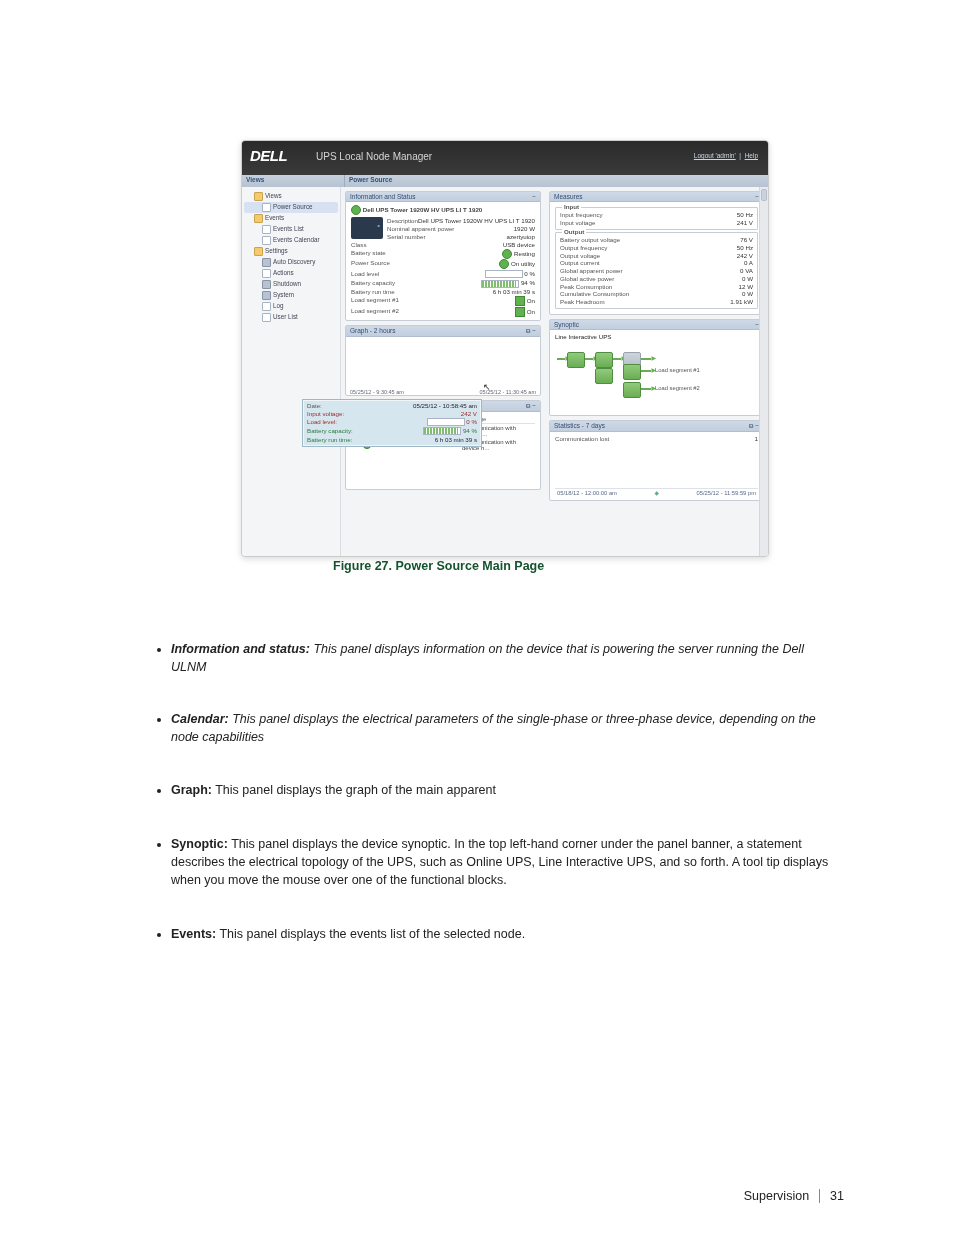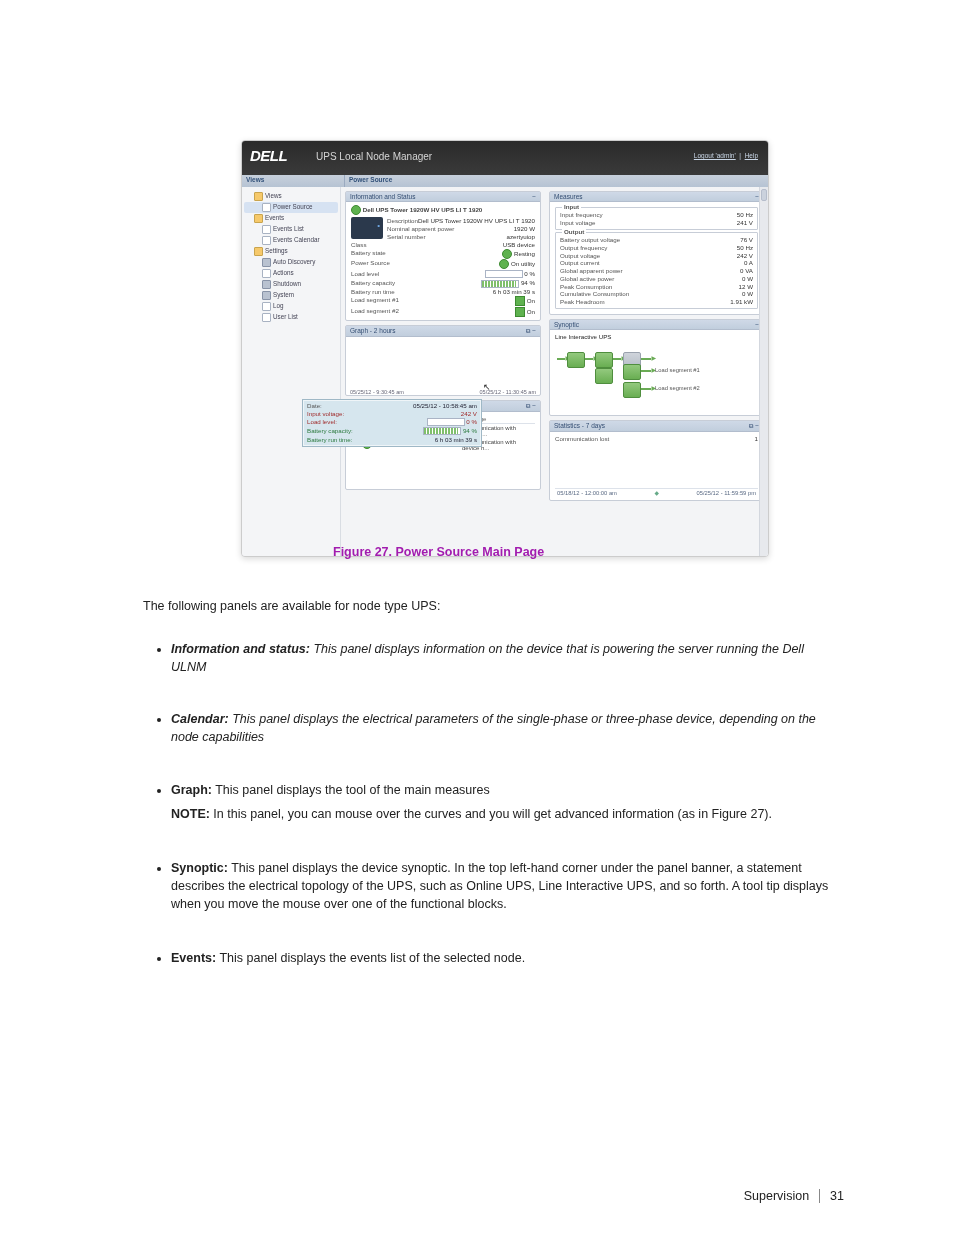--- a/index.html
+++ b/index.html
@@ -62,21 +62,21 @@
   .evtrow { display:flex; font-size:6px; }
   .evtrow div{ padding:1px 3px;}
   .stat .range { display:flex; justify-content:space-between; font-size:5.8px; margin-top:46px; border-top:1px solid #dde2ea; padding:1px 2px; color:#5a6a84;}
   .stat .range .mid { color:#6a8; }
   .cursor { position:absolute; top:241px; left:241px; font-size:9px; color:#222; }
   
   .scroll { position:absolute; top:46px; right:0; width:8px; bottom:0; background:#e7e9ed; border-left:1px solid #d3d7de; }
   .scroll:after{content:""; position:absolute; top:2px; left:1px; right:1px; height:10px; background:#cbd2dd; border:1px solid #b5bdcb; border-radius:2px;}
 
   
-  .caption { position:absolute; top:545px; left:333px; font-weight:bold; font-size:12.5px; color:#a21caf; }
+  .caption { position:absolute; top:559px; left:333px; font-weight:bold; font-size:12.5px; color:#14532d; }
   .intro { position:absolute; top:599px; left:143px; width:670px; font-size:12.5px; line-height:1.25; color:#222; }
   ul.body { position:absolute; top:640px; left:143px; width:670px; margin:0; padding:0 0 0 28px; font-size:12.5px; color:#222; line-height:1.45; }
   ul.body li { margin-bottom:36px; }
   ul.body li.tight { margin-bottom:34px;font-style:italic; }
   .sub { display:block; margin-top:6px;}
   .notelabel { font-weight:bold; }
   .footer { position:absolute; bottom:32px; right:110px; font-size:12.5px; color:#222; display:flex; gap:10px; align-items:center;}
   .footer .sep { width:1px; height:14px; background:#888;}
 </style>
 </head>
@@ -339,32 +339,30 @@
           <span class="v" style="color:#223">6 h 03 min 39 s</span>
         </div>
   </div>
   <div class="cursor">↖</div>
 
   <div class="scroll"></div>
 </div>
 
 <div class="caption">Figure 27. Power Source Main Page</div>
 
-<div class="intro">The following panels are available for node type UPS:</div>
 
 <ul class="body">
   <li class="tight">
     <b>Information and status:</b><span> This panel displays information on the device that is powering the server running the Dell ULNM</span>
   </li>
   <li class="tight">
     <b>Calendar:</b><span> This panel displays the electrical parameters of the single-phase or three-phase device, depending on the node capabilities</span>
   </li>
   <li>
-    <b>Graph:</b><span> This panel displays the tool of the main measures</span>
-    <span class="sub"><span class="notelabel">NOTE: </span><span>In this panel, you can mouse over the curves and you will get advanced information (as in Figure 27).</span></span>
+    <b>Graph:</b><span> This panel displays the graph of the main apparent</span>
   </li>
   <li>
     <b>Synoptic:</b><span> This panel displays the device synoptic. In the top left-hand corner under the panel banner, a statement describes the electrical topology of the UPS, such as Online UPS, Line Interactive UPS, and so forth. A tool tip displays when you move the mouse over one of the functional blocks.</span>
   </li>
   <li>
     <b>Events:</b><span> This panel displays the events list of the selected node.</span>
   </li>
 </ul>
 
 <div class="footer">

